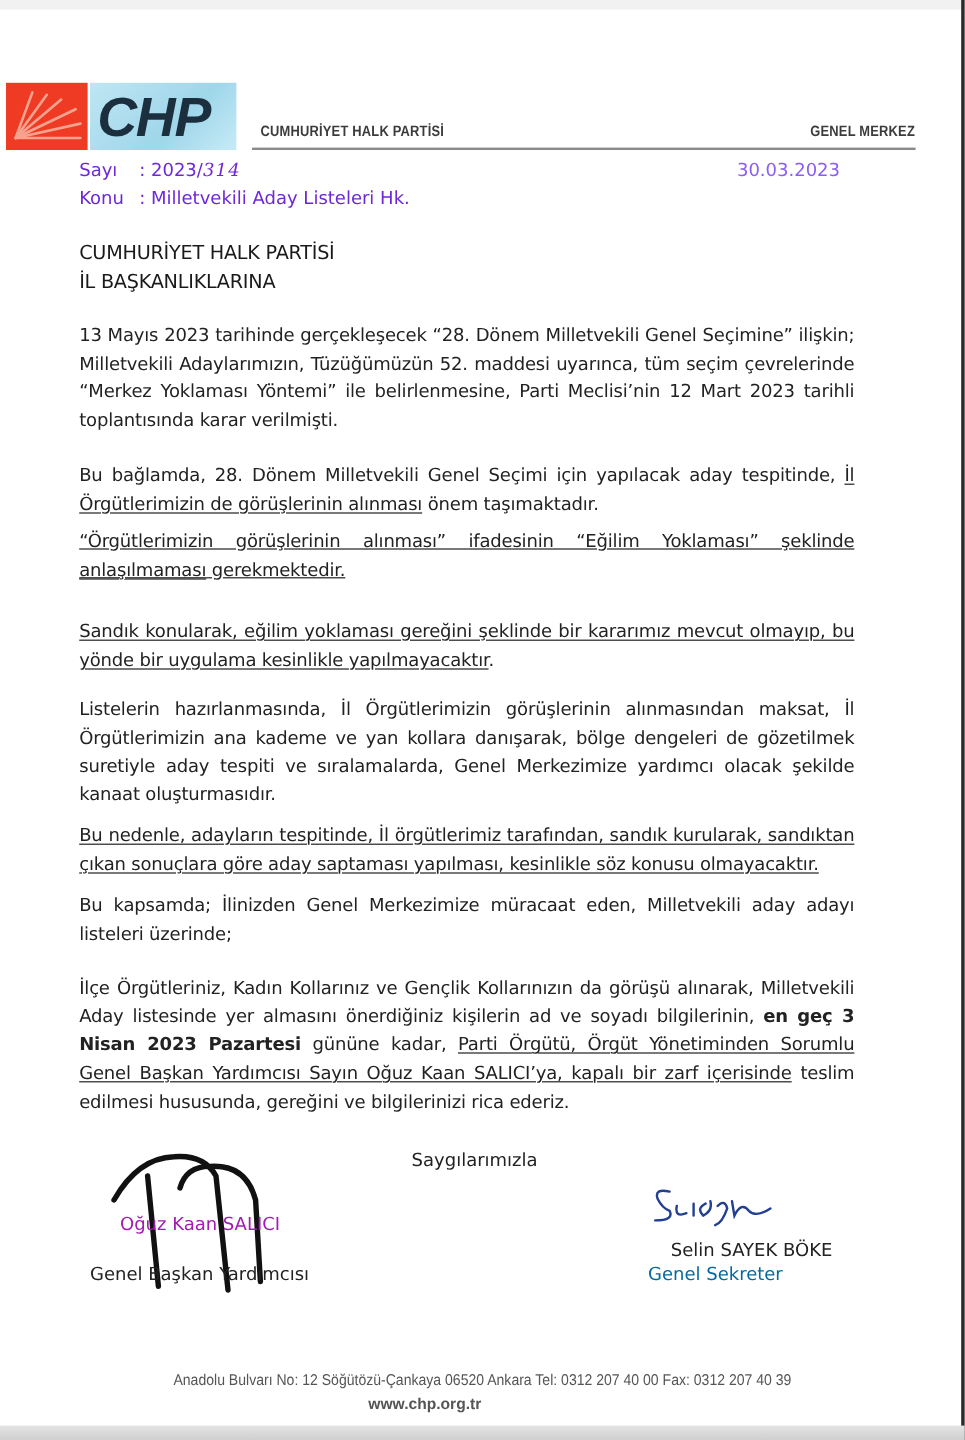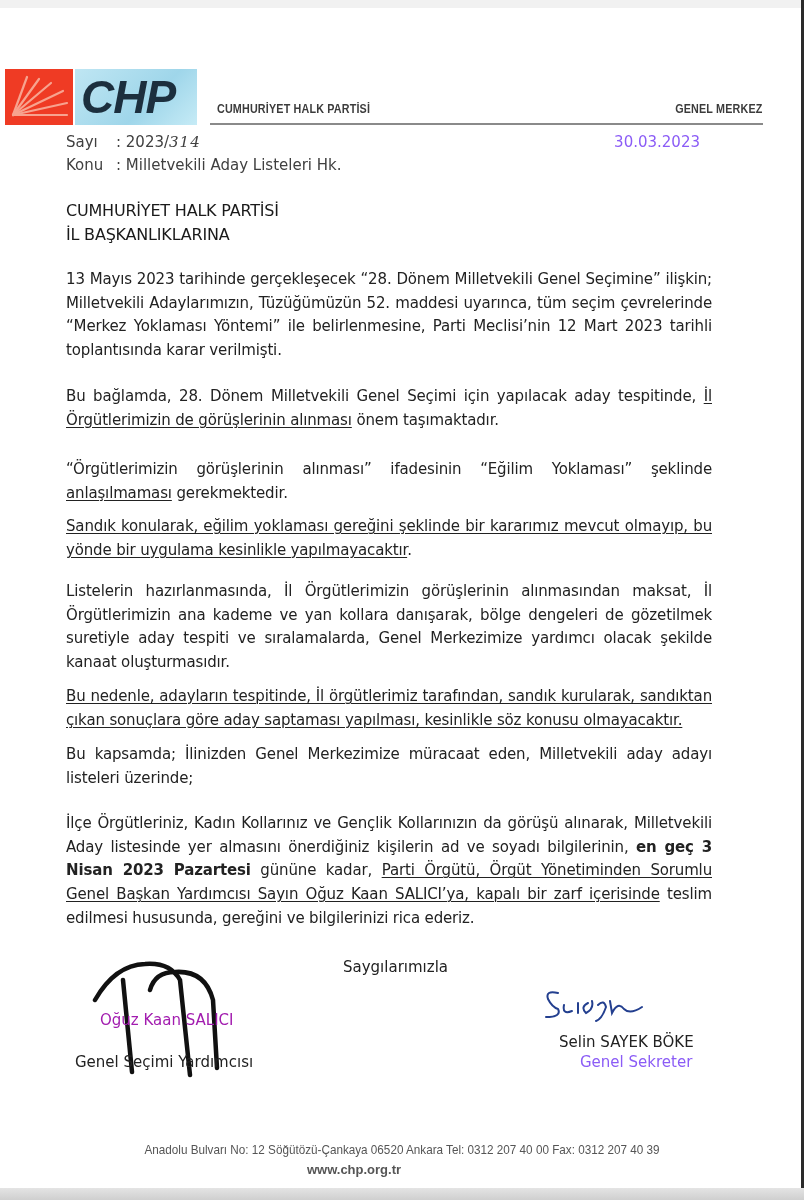--- a/index.html
+++ b/index.html
@@ -17,51 +17,51 @@
   .logo { position: absolute; left: 5px; top: 69px; height: 68px; width: 192px; }
   .logo-red { position: absolute; left: 0; top: 0; width: 68px; height: 56px; background: #ef3b24; overflow: hidden; }
   .logo-red svg { position: absolute; left: 0; top: 0; }
   .logo-blue { position: absolute; left: 70px; top: 0; width: 122px; height: 56px; background: linear-gradient(135deg, #bfe6f3, #9fd6ea 60%, #c6ebf6); }
   .logo-text { position: absolute; left: 76px; top: 3px; font-family: "Liberation Sans", sans-serif; font-weight: bold; font-style: italic; font-size: 46px; color: #1c2f3e; letter-spacing: -1px; line-height: 50px; }
 
   .hdr-party { position: absolute; left: 217px; top: 102px; font-family: "Liberation Sans", sans-serif; font-weight: bold; font-size: 12.5px; color: #3c3c3c; transform: scaleX(0.86); transform-origin: left; letter-spacing: 0.2px; }
   .hdr-gm { position: absolute; right: 42px; top: 102px; font-family: "Liberation Sans", sans-serif; font-weight: bold; font-size: 12.5px; color: #3c3c3c; transform: scaleX(0.86); transform-origin: right; letter-spacing: 0.2px; }
   .hdr-line { position: absolute; left: 210px; top: 123px; width: 553px; height: 2px; background: #8a8a8a; }
 
-  .meta { position: absolute; left: 66px; font-size: 15px; color: #404040; }
+  .meta { position: absolute; left: 66px; font-size: 15px; color: #6d28d9; }
   .meta .lbl { display: inline-block; width: 50px; }
   .meta-sayi { top: 133px; }
   .meta-konu { top: 156px; }
   .hand { font-family: "DejaVu Serif", serif; font-style: italic; letter-spacing: 1px; }
   .date { position: absolute; right: 104px; top: 133px; font-size: 15px; color: #8b5cf6; }
 
   .heading { position: absolute; left: 66px; font-size: 16px; font-weight: 500; color: #1a1a1a; letter-spacing: -0.2px; }
   .h1 { top: 201px; }
   .h2 { top: 225px; }
 
   .para { position: absolute; left: 66px; width: 646px; font-size: 15px; line-height: 23.7px; text-align: justify; color: #222; letter-spacing: -0.15px; }
   .u { text-decoration: underline; text-decoration-thickness: 1px; text-underline-offset: 2px; }
   .b { font-weight: bold; }
   .p1 { top: 268px; }
   .p2 { top: 385px; }
-  .p3 { top: 458px; }
+  .p3 { top: 440px; text-decoration: underline; }
   .p4 { top: 515px; }
   .p5 { top: 580px; }
   .p6 { top: 685px; }
   .p7 { top: 743px; }
   .p8 { top: 812px; }
 
   .closing { position: absolute; left: 295px; top: 958px; font-size: 15px; color: #222; margin-left: 48px; }
 
   .sig1 { position: absolute; left: 85px; top: 960px; }
   .sig2 { position: absolute; left: 540px; top: 985px; }
   .signer1-name { position: absolute; left: 100px; top: 1011px; font-size: 15px; color: #a21caf; }
   .signer1-title { position: absolute; left: 75px; top: 1053px; font-size: 15px; color: #222; }
   .signer2-name { position: absolute; left: 518px; top: 1033px; font-size: 15px; color: #222; margin-left: 41px; }
-  .signer2-title { position: absolute; left: 540px; top: 1053px; font-size: 15px; color: #8b5cf6; margin-left: 40px; }
+  .signer2-title { position: absolute; left: 540px; top: 1053px; font-size: 15px; color: #0369a1; }
 
   .footer-addr { position: absolute; left: 0; width: 804px; text-align: center; top: 1142px; font-family: "Liberation Sans", sans-serif; font-size: 13px; color: #555; transform: scaleX(0.9); transform-origin: center; }
   .footer-web { position: absolute; left: 0; width: 708px; text-align: center; top: 1162px; font-family: "Liberation Sans", sans-serif; font-weight: bold; font-size: 13px; color: #555; }
 </style>
 </head>
 <body>
 
 <div class="topband"></div>
 <div class="rightedge"></div>
 
@@ -131,20 +131,20 @@
     <path d="M38 20 L 47 112"></path>
     <path d="M65 30 Q 70 12 90 12 Q 120 10 128 40 L 132 108"></path>
   </g>
 </svg>
 
 <svg class="sig2" width="110" height="40" viewBox="0 0 110 40">
   <path d="M18 8 Q 5 5 8 14 Q 12 22 18 24 Q 22 32 6 32 M 24 20 Q 22 30 32 26 M 38 18 L 38 28 M 48 18 Q 40 22 46 28 Q 54 24 52 16 M 58 20 Q 64 14 66 22 Q 62 34 56 36 M 70 16 L 72 28 Q 78 16 84 24 Q 90 30 102 22" stroke="#233f8f" stroke-width="2" fill="none" stroke-linecap="round"></path>
 </svg>
 
 <div class="signer1-name">Oğuz Kaan SALICI</div>
-<div class="signer1-title">Genel Seçimi Yardımcısı</div>
+<div class="signer1-title">Genel Başkan Yardımcısı</div>
 <div class="signer2-name">Selin SAYEK BÖKE</div>
 <div class="signer2-title">Genel Sekreter</div>
 
 <div class="footer-addr">Anadolu Bulvarı No: 12 Söğütözü-Çankaya 06520 Ankara Tel: 0312 207 40 00 Fax: 0312 207 40 39</div>
 <div class="footer-web">www.chp.org.tr</div>
 
 <div class="bottomband"></div>
 
 </body></html>

